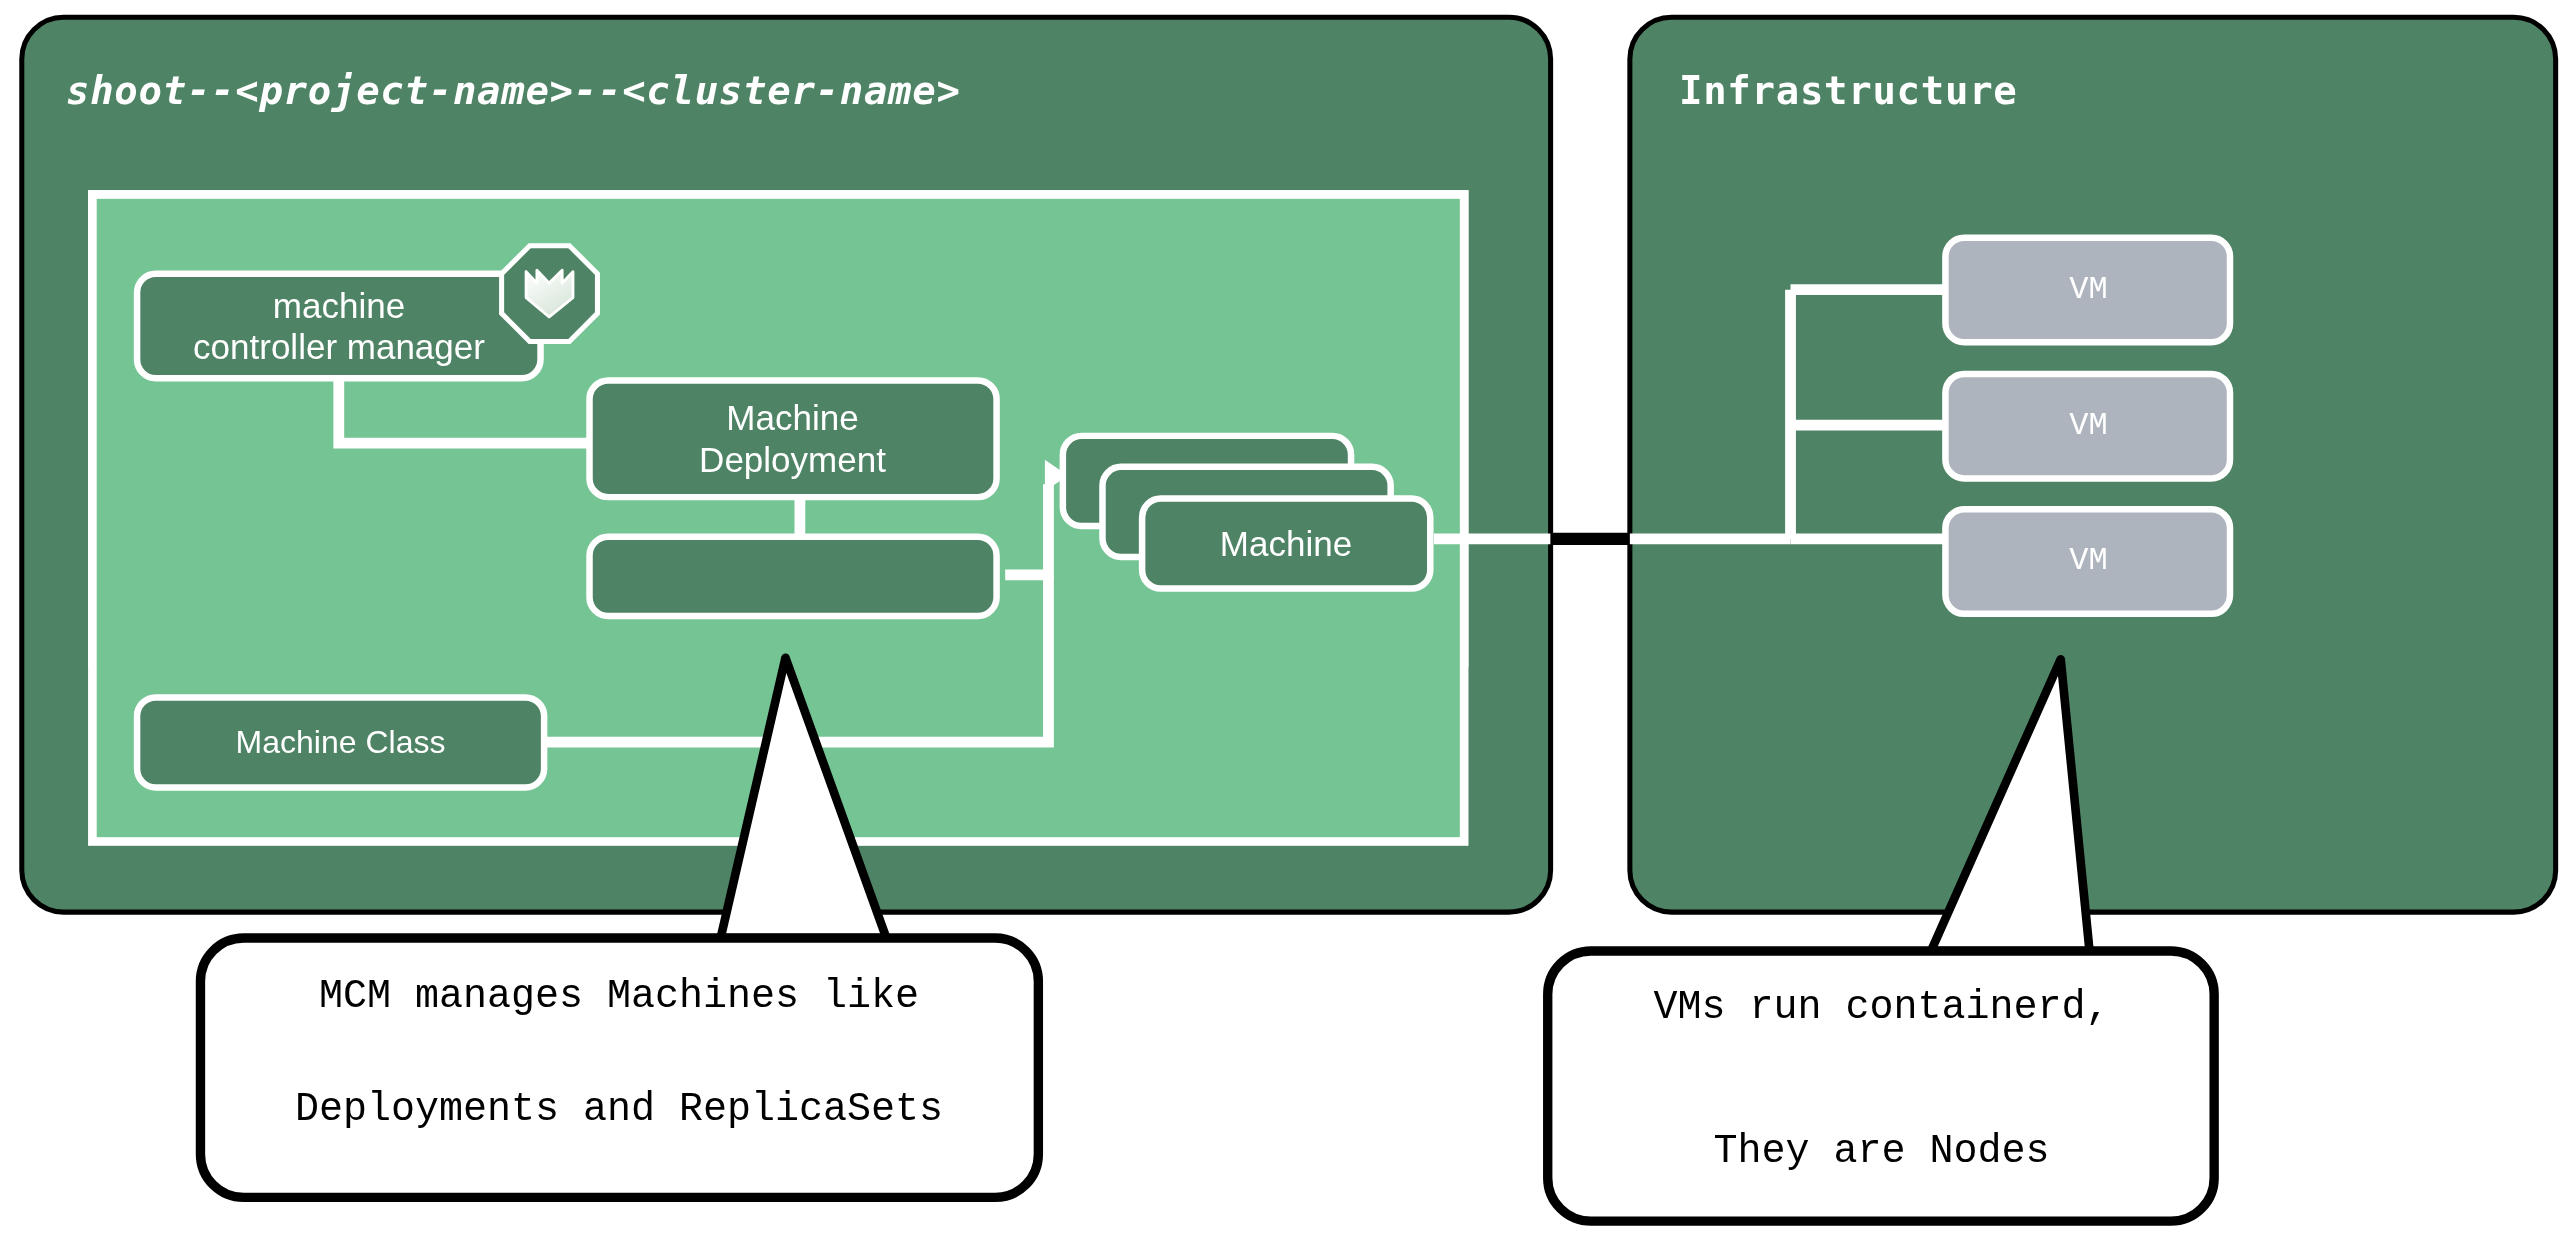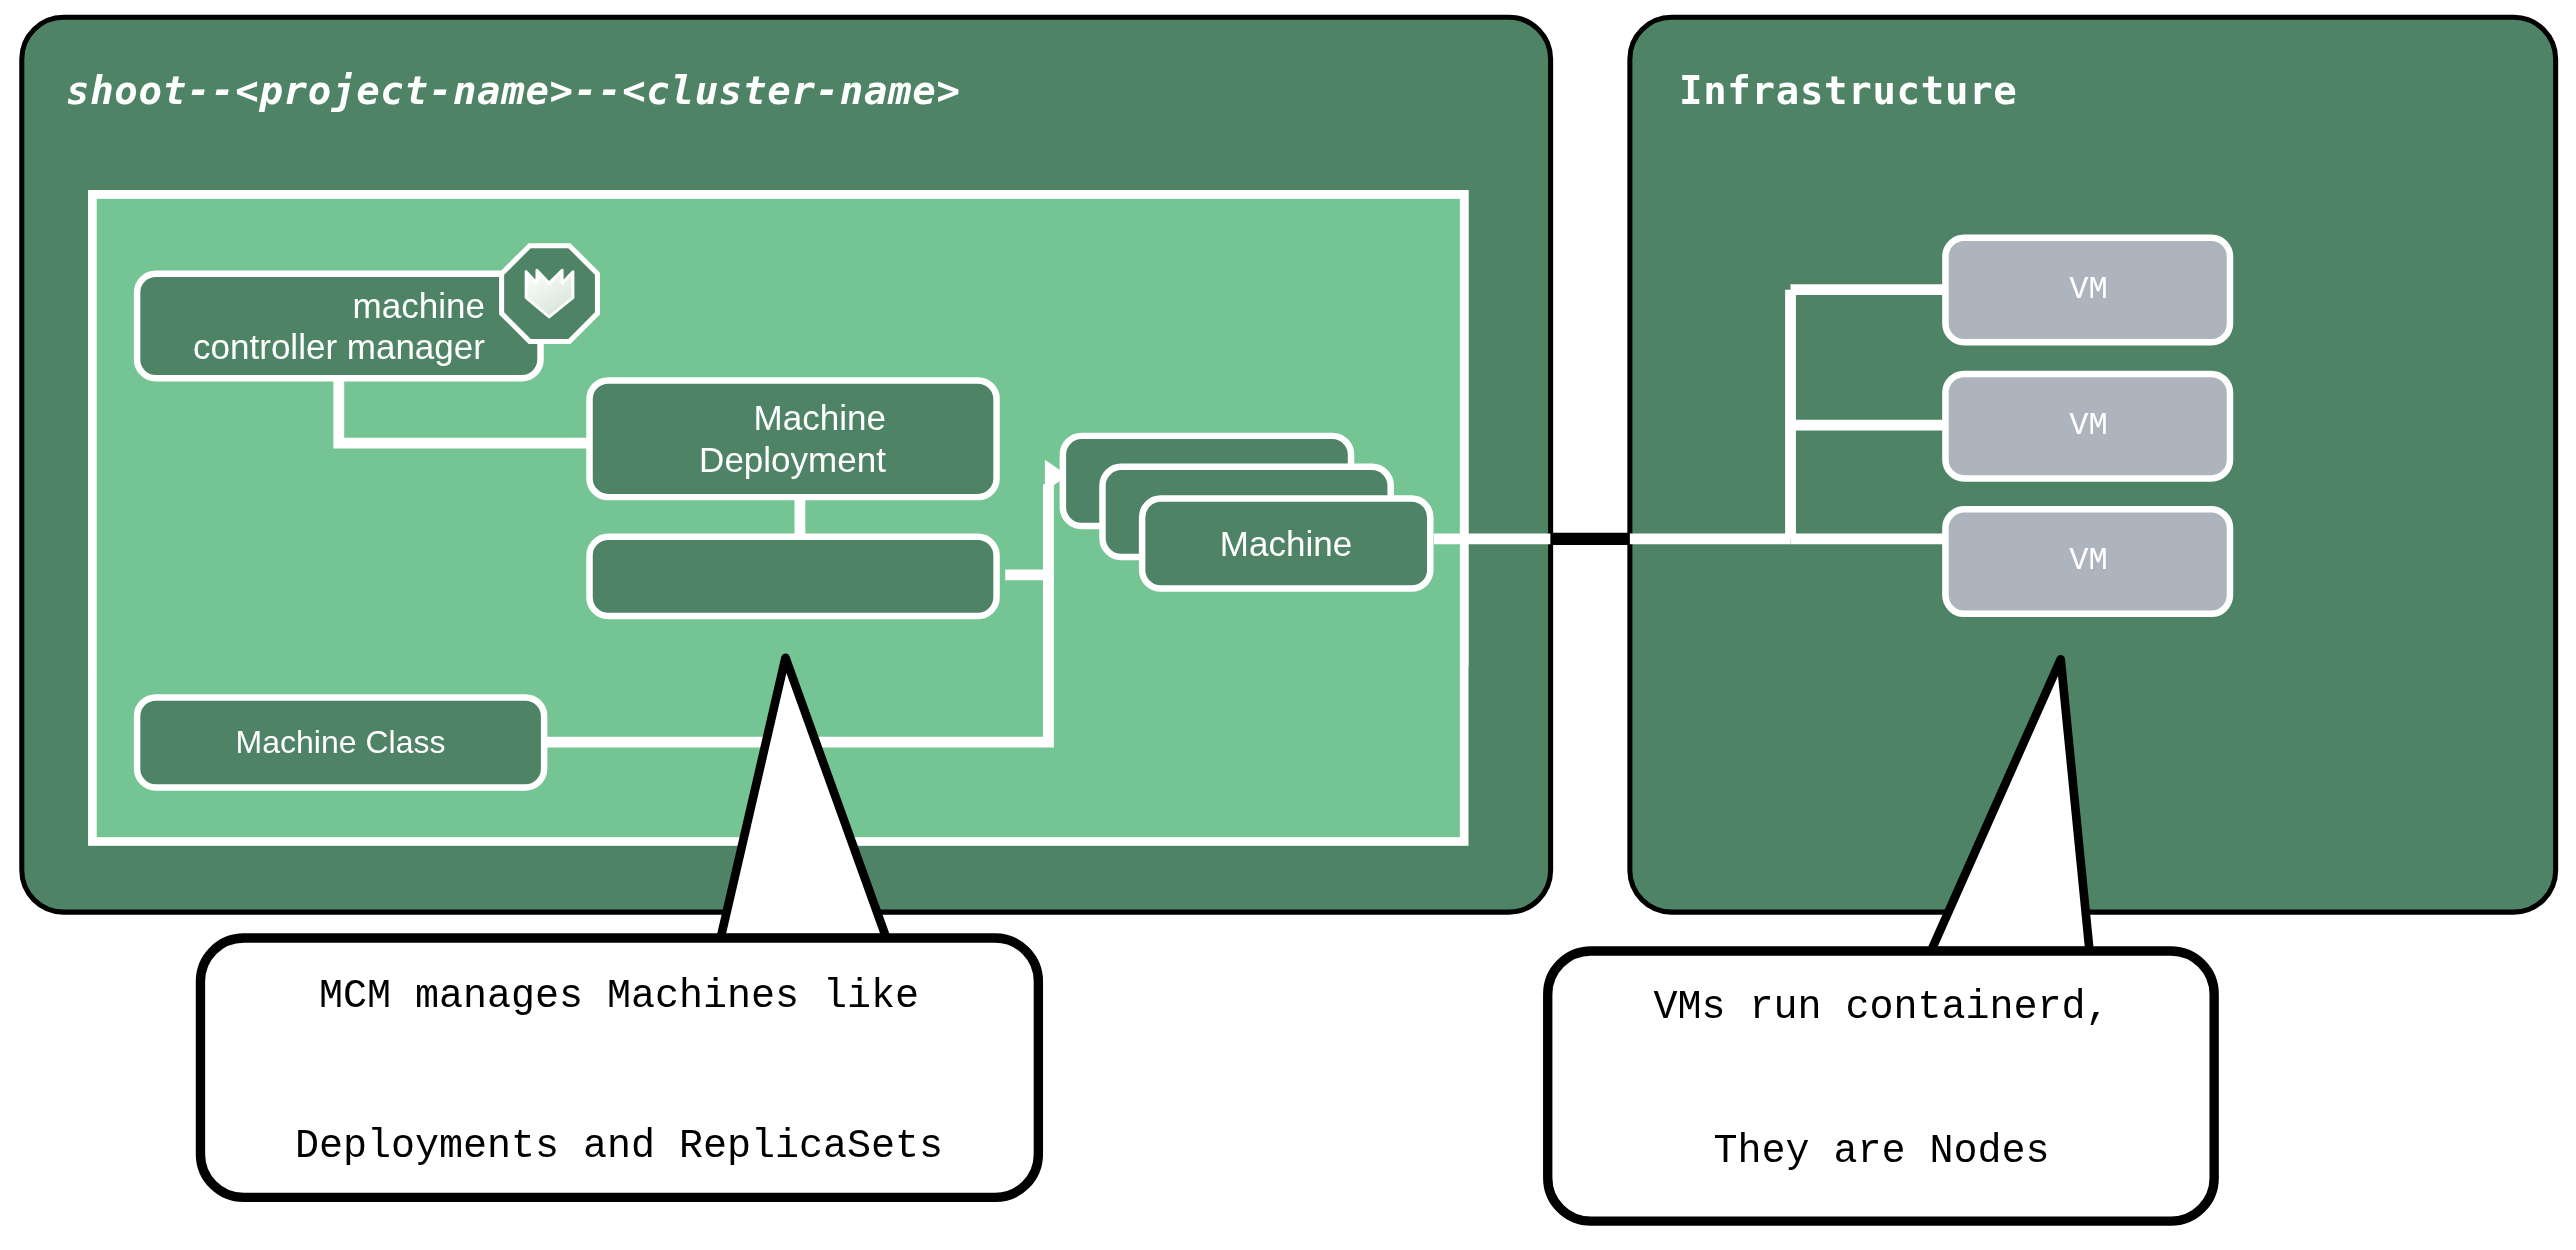--- a/index.html
+++ b/index.html
@@ -42,21 +42,20 @@
     font-weight: bold;
     color: #ffffff;
     font-size: 39px;
     letter-spacing: 0.7px;
     white-space: nowrap;
   }
   .node-lbl {
     color: #ffffff;
     font-size: 35px;
     font-family: "Liberation Sans", sans-serif;
-    text-align: right;
   }
   .vm-lbl {
     color: #ffffff;
     font-size: 32px;
     font-family: Liberation Mono, monospace;
   }
   .callout-lbl {
     color: #000000;
     font-size: 40px;
     font-family: Liberation Mono, monospace;
@@ -165,19 +164,19 @@
 
   <div class="lbl node-lbl" style="left:1142px; top:499px; width:288px; height:90px;">Machine</div>
 
   <div class="lbl vm-lbl" style="left:1946px; top:238px; width:285px; height:104px;">VM</div>
 
   <div class="lbl vm-lbl" style="left:1946px; top:374px; width:285px; height:104px;">VM</div>
 
   <div class="lbl vm-lbl" style="left:1946px; top:509px; width:285px; height:104px;">VM</div>
 
   <div class="lbl callout-lbl" style="left:200px; top:969px; width:838px; height:56px;">MCM manages Machines like</div>
-  <div class="lbl callout-lbl" style="left:200px; top:1082px; width:838px; height:56px;margin-top:37px;">Deployments and ReplicaSets</div>
+  <div class="lbl callout-lbl" style="left:200px; top:1082px; width:838px; height:56px;">Deployments and ReplicaSets</div>
 
   <div class="lbl callout-lbl" style="left:1548px; top:980px; width:667px; height:56px;">VMs run containerd,</div>
   <div class="lbl callout-lbl" style="left:1548px; top:1124px; width:667px; height:56px;">They are Nodes</div>
 
 </div>
 
 
 </body></html>

